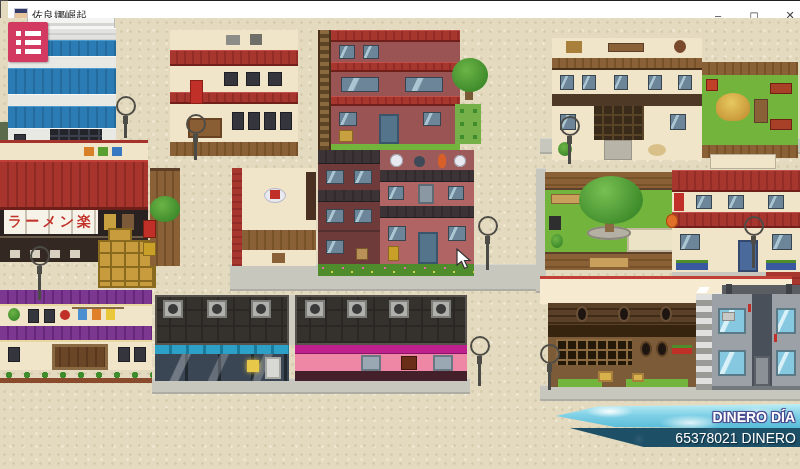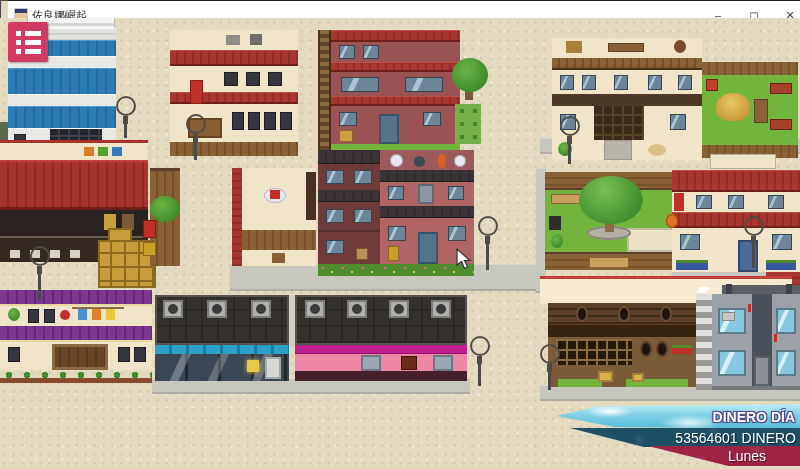--- a/index.html
+++ b/index.html
@@ -223,20 +223,21 @@
     </div>
 
     <div class="b" style="left:0;top:122px;width:148px;height:122px;">
       <div class="r cream" style="height:20px;border-top:3px solid #a6322c;box-sizing:border-box;">
         <div class="abs" style="left:84px;top:4px;width:10px;height:9px;background:#d88028;"></div>
         <div class="abs" style="left:98px;top:4px;width:10px;height:9px;background:#58a030;"></div>
         <div class="abs" style="left:112px;top:4px;width:10px;height:9px;background:#3878c0;"></div>
       </div>
       <div class="r" style="height:50px;background:repeating-linear-gradient(90deg,#a8342e 0 7px,#8e2a24 7px 9px);border-top:2px solid #c04038;border-bottom:3px solid #6e1f1a;box-sizing:border-box;"></div>
       <div class="r" style="height:26px;background:#2a2220;">
+        <div class="noren abs" style="left:4px;top:0;width:94px;height:24px;">ラーメン楽</div>
         <div class="abs" style="left:104px;top:4px;width:12px;height:16px;background:#c8a040;"></div>
         <div class="abs" style="left:122px;top:4px;width:12px;height:16px;background:#7a5a38;"></div>
       </div>
       <div class="r" style="height:26px;background:#342922;border-top:2px solid #6a5a48;box-sizing:border-box;">
         <div class="abs" style="left:10px;bottom:4px;width:10px;height:8px;background:#d8d0c0;"></div>
         <div class="abs" style="left:30px;bottom:4px;width:10px;height:8px;background:#d8d0c0;"></div>
         <div class="abs" style="left:50px;bottom:4px;width:10px;height:8px;background:#d8d0c0;"></div>
         <div class="abs" style="left:70px;bottom:4px;width:10px;height:8px;background:#d8d0c0;"></div>
       </div>
     </div>
@@ -485,24 +486,21 @@
     <div class="lamp" style="left:744px;top:198px;">
         <div class="head"></div>
         <div class="arm"></div>
         <div class="pole" style="height:24px;"></div>
       </div>
 
     <div class="banner" id="hud-time">
       <span>DINERO DÍA</span>
     </div>
     <div class="banner" id="hud-money">
-      <span>53564601 DINERO</span>
-    </div>
-    <div class="banner" id="hud-day">
-      <span>Lunes</span>
+      <span>65378021 DINERO</span>
     </div>
 
     <div id="menu-btn">
       <div class="menu-icon">
         <div class="mi"></div>
         <div class="mi"></div>
         <div class="mi"></div>
       </div>
     </div>
 

